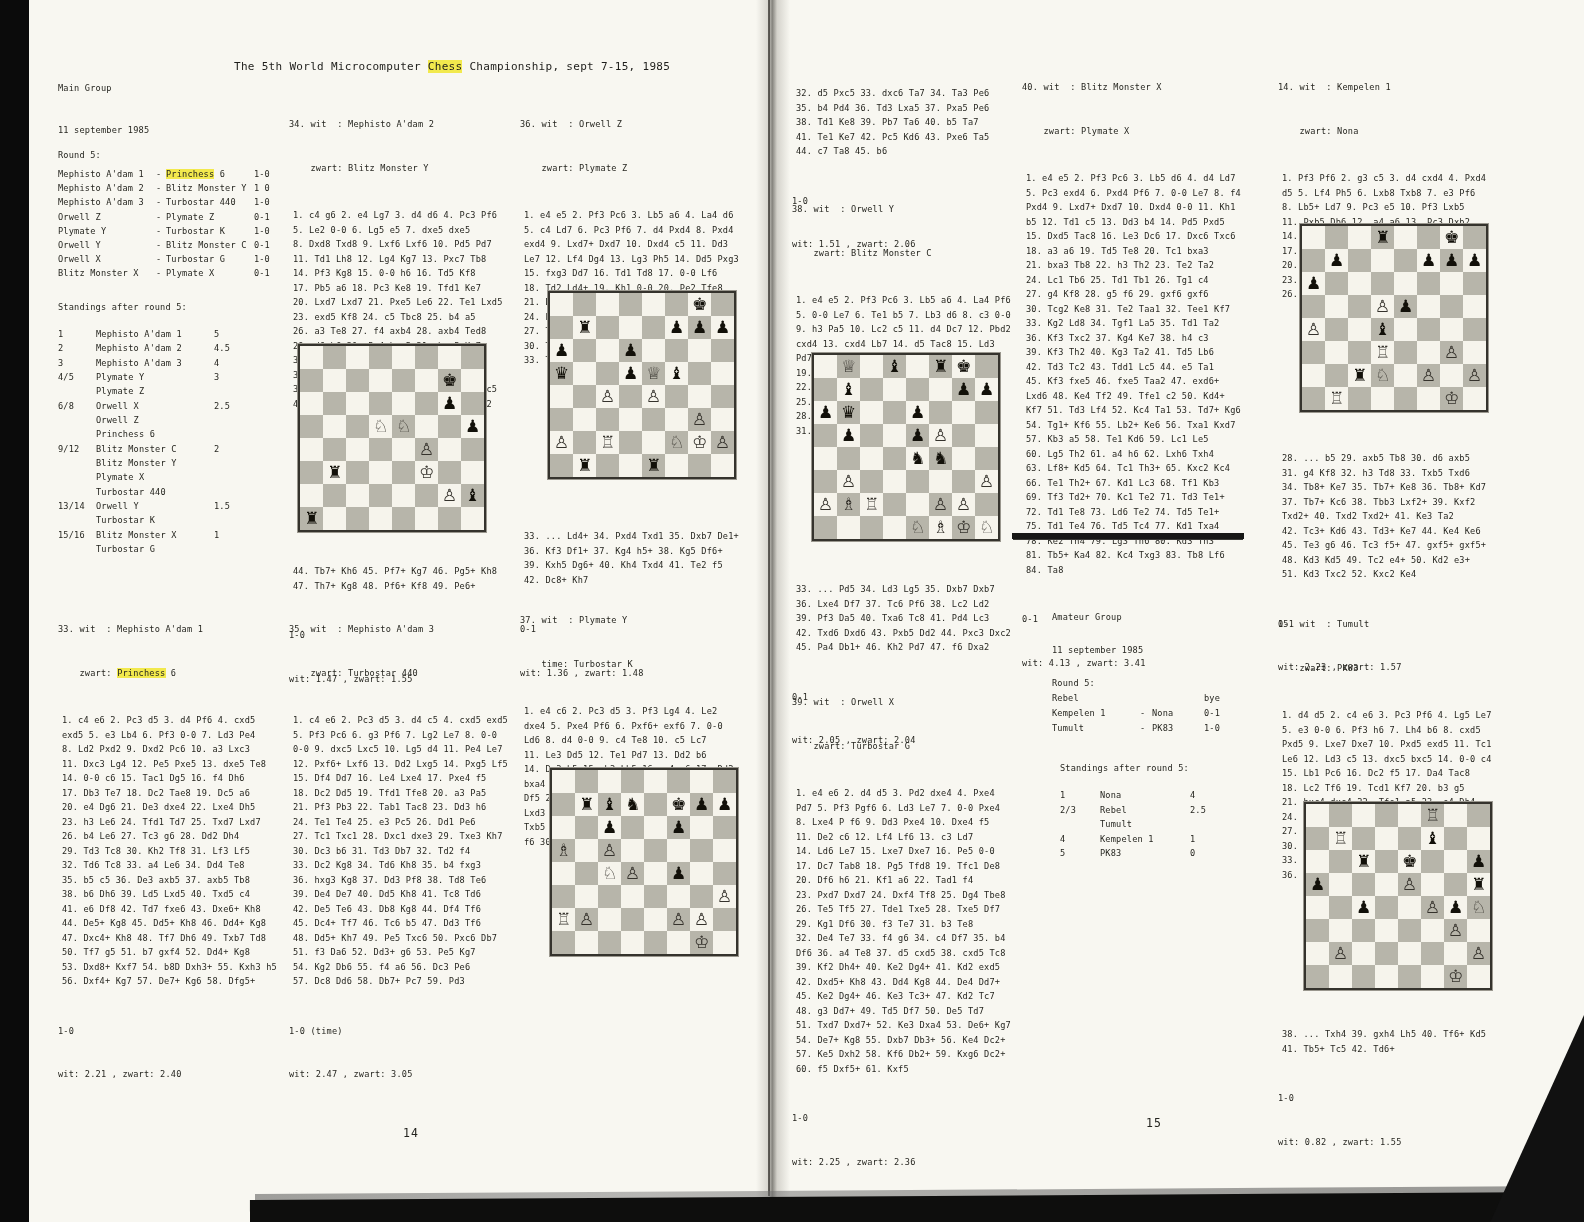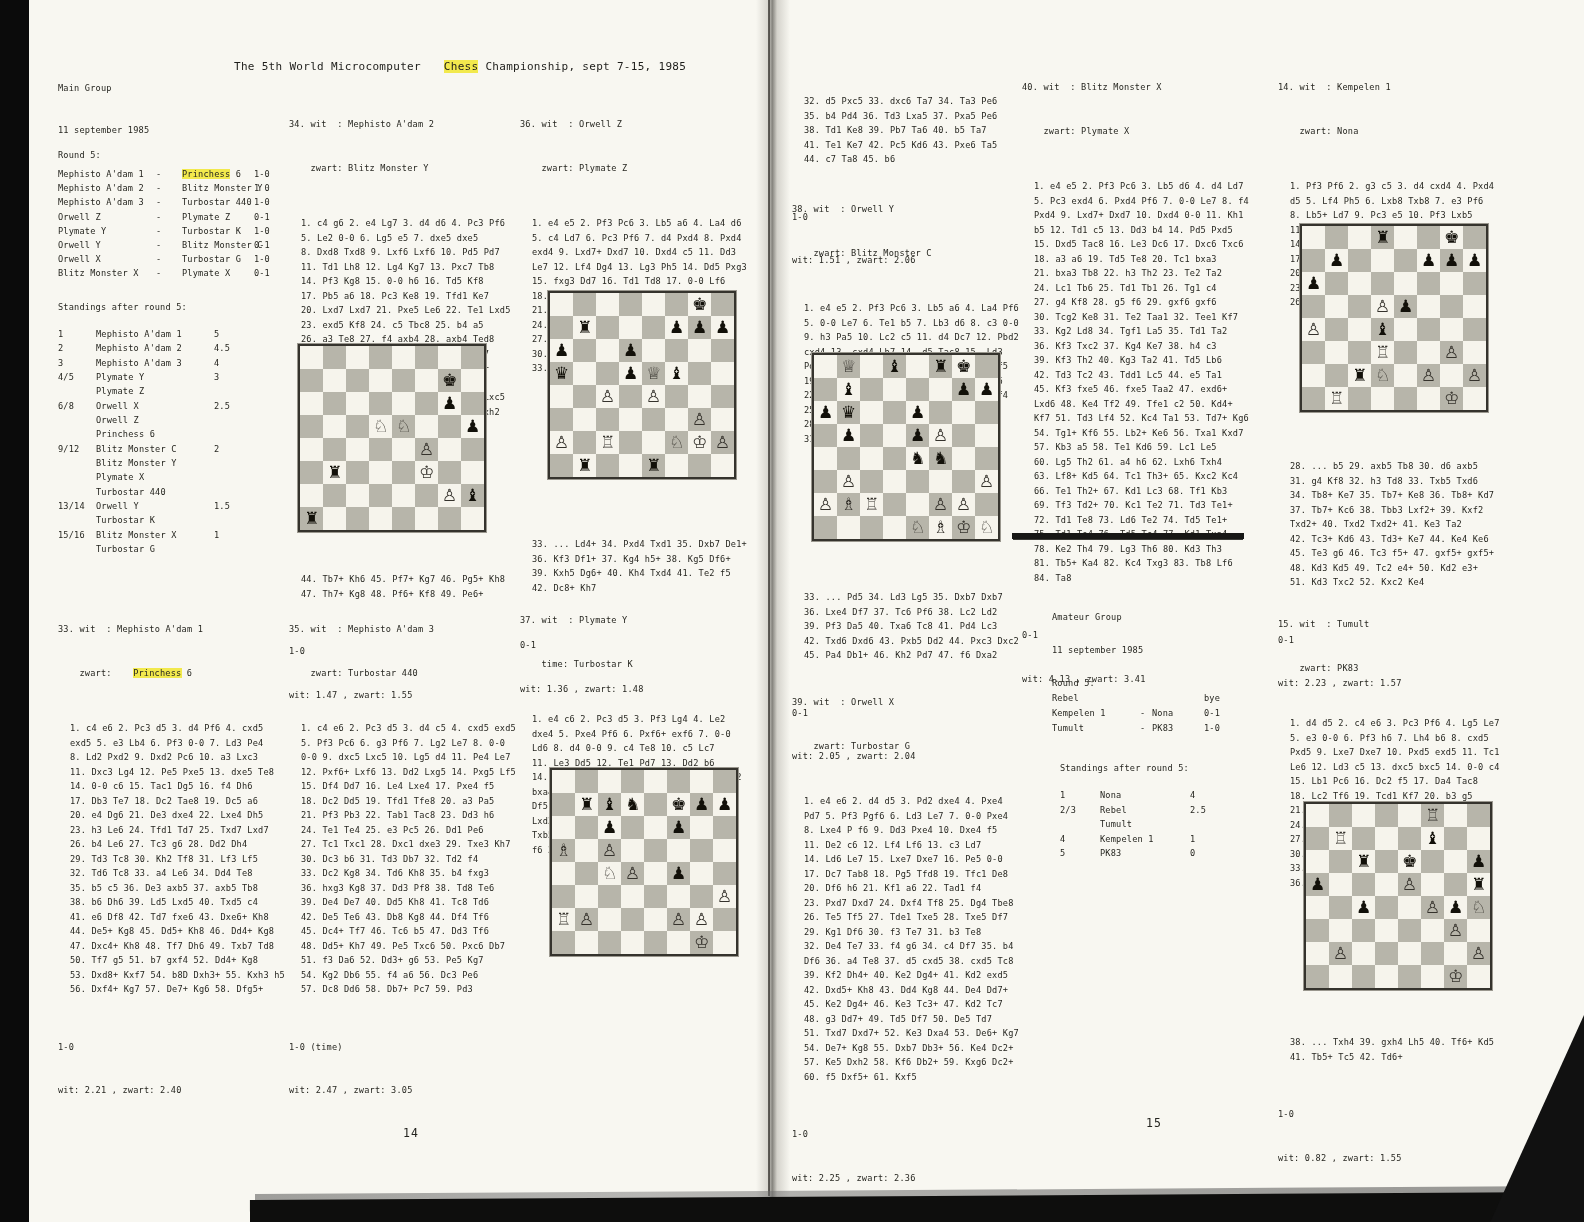--- a/index.html
+++ b/index.html
@@ -10,23 +10,23 @@
   .bottom-bar{position:absolute;left:250px;top:1196px;width:1340px;height:34px;background:#0e0e0d;transform:rotate(-0.35deg);}
   .bottom-smudge{position:absolute;left:255px;top:1190px;width:1320px;height:8px;background:linear-gradient(90deg,#444,#777 30%,#555 60%,#333);opacity:.5;transform:rotate(-0.35deg);}
   .corner-wedge{position:absolute;left:1488px;top:1015px;width:96px;height:212px;background:#111;
                 clip-path:polygon(100% 0,100% 100%,0 100%);}
   .gutter{position:absolute;left:756px;top:0;width:34px;height:1200px;
           background:linear-gradient(90deg,rgba(0,0,0,0) 0%,rgba(70,65,55,.18) 35%,rgba(40,38,32,.55) 48%,rgba(70,65,55,.2) 62%,rgba(0,0,0,0) 100%);}
   .gutter-line{position:absolute;left:768px;top:0;width:2px;height:1196px;background:rgba(30,28,24,.65);}
 
   .block{position:absolute;font-size:8.6px;line-height:14.5px;letter-spacing:.2px;white-space:pre;}
   .block div{white-space:pre;}
-  pre.moves{margin:12px;font:inherit;letter-spacing:inherit;white-space:pre;}
+  pre.moves{margin:4px;font:inherit;letter-spacing:inherit;white-space:pre;}
   .resline{margin-top:2px;}
-  .hl{background:#f2e94d;margin-left:16px;}
+  .hl{background:#f2e94d;}
   .hl:empty{background:transparent;}
 
   .title-line{position:absolute;left:234px;top:60px;font-size:11px;line-height:14px;letter-spacing:.3px;color:#1d1d1a;white-space:pre;}
 
   .rowlist{position:absolute;font-size:8.6px;letter-spacing:.2px;}
   .rowlist .row{display:grid;white-space:pre;}
   #mg-results .row{grid-template-columns:98px 10px 80px 24px;height:14.2px;line-height:14.2px;}
   #mg-results .row .score{text-align:right;}
   #mg-standings .row{grid-template-columns:38px 118px 58px;height:14.35px;line-height:14.35px;}
   #am-results .row{grid-template-columns:88px 12px 52px 48px;height:15px;line-height:15px;}

